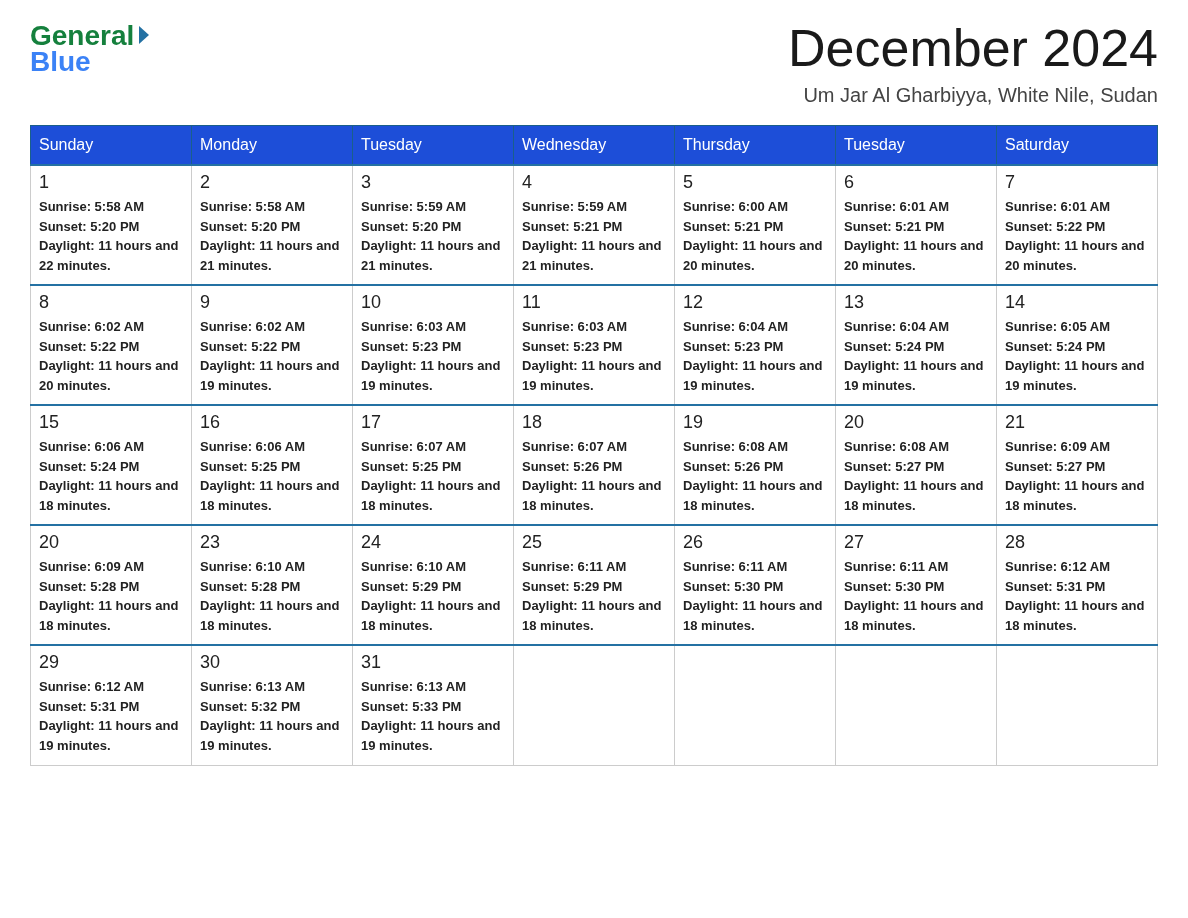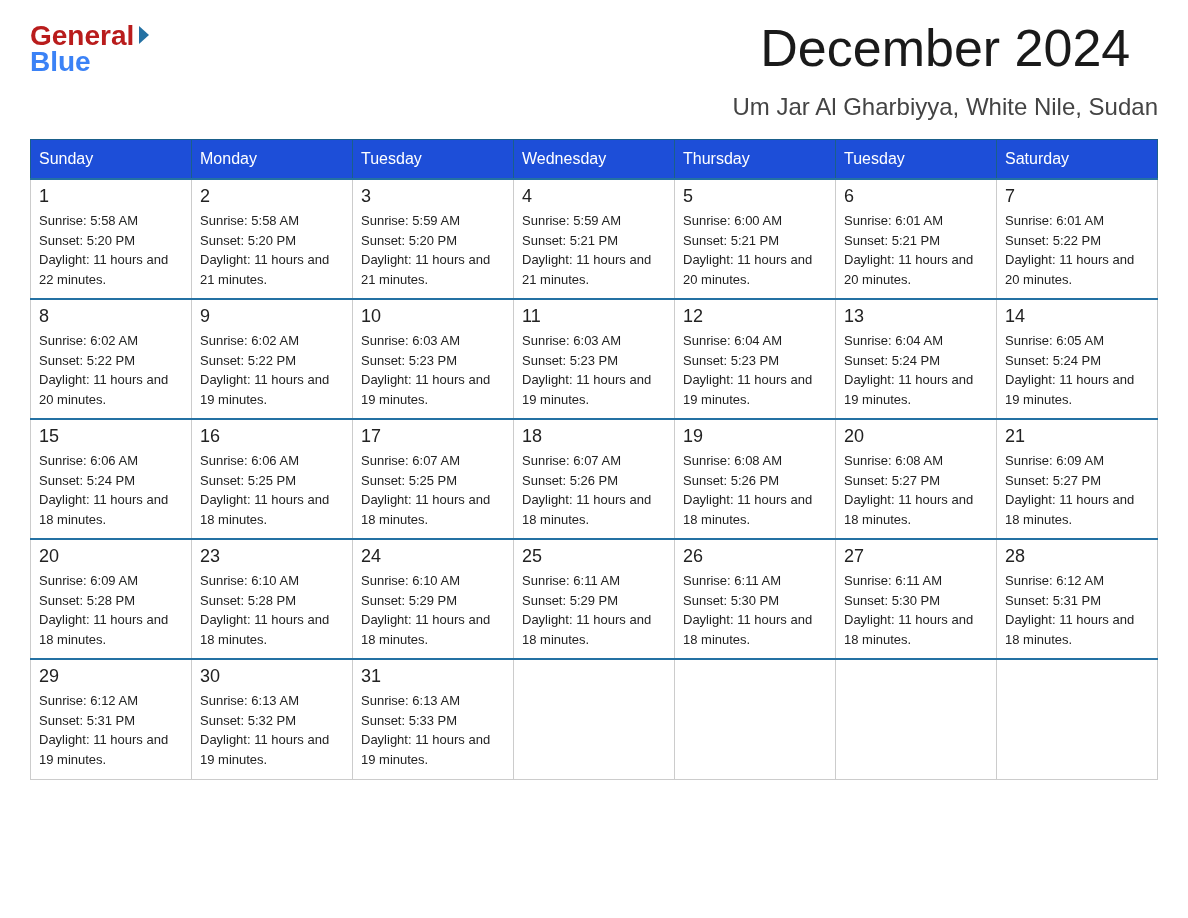--- a/index.html
+++ b/index.html
@@ -17,21 +17,21 @@
       margin-bottom: 18px;
     }
     .logo {
       display: flex;
       flex-direction: column;
       align-items: flex-start;
     }
     .logo-general {
       font-size: 28px;
       font-weight: bold;
-      color: #b91c1c;
+      color: #15803d;
       display: flex;
       align-items: center;
       gap: 2px;
     }
     .logo-general .arrow {
       width: 0;
       height: 0;
       border-left: 10px solid #2471a3;
       border-top: 9px solid transparent;
       border-bottom: 9px solid transparent;
@@ -49,23 +49,23 @@
       text-align: right;
     }
     .month-title {
       font-size: 52px;
       font-weight: normal;
       color: #1a1a1a;
       line-height: 1.1;
       text-align: center;
     }
     .subtitle {
-      font-size: 24px;
+      font-size: 20px;
       color: #444;
-      margin-top: 16px;
+      margin-top: 7px;
     }
     table {
       width: 100%;
       border-collapse: collapse;
       table-layout: fixed;
     }
     th {
       background-color: #1d4ed8;
       color: #fff;
       padding: 10px 8px;
@@ -89,20 +89,21 @@
     .day-number {
       font-size: 18px;
       font-weight: normal;
       margin-bottom: 4px;
       display: block;
     }
     .day-info {
       font-size: 13px;
       line-height: 1.5;
       color: #222;
+      font-weight: bold;
     }
   </style>
 </head>
 <body>
 
 <div class="header">
   <div class="logo">
     <div class="logo-general">
       <span>General</span>
         <span class="arrow"></span>

